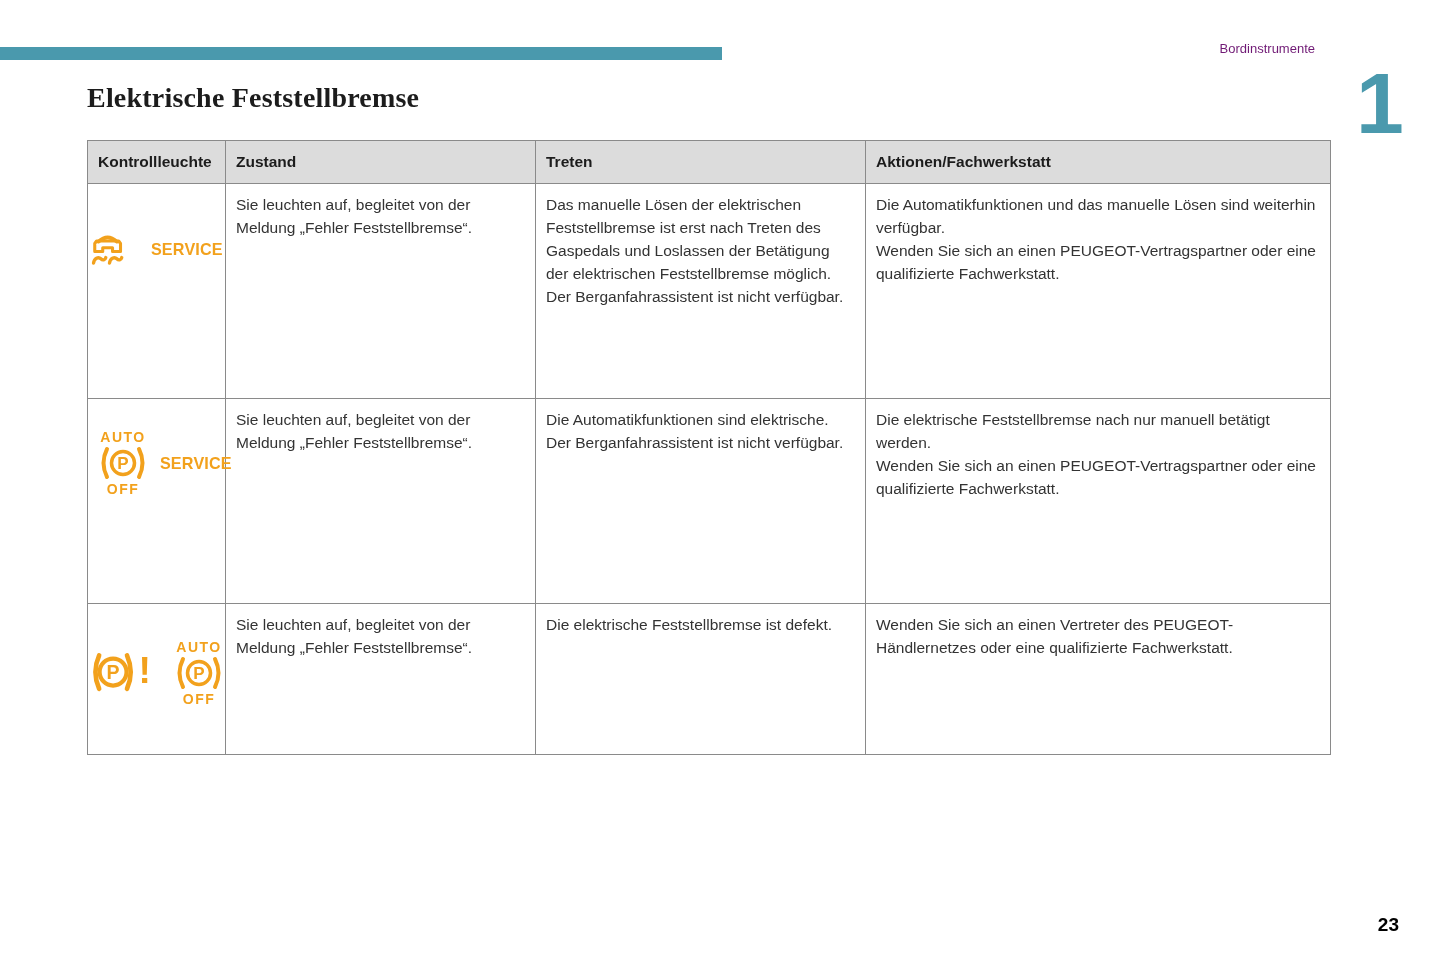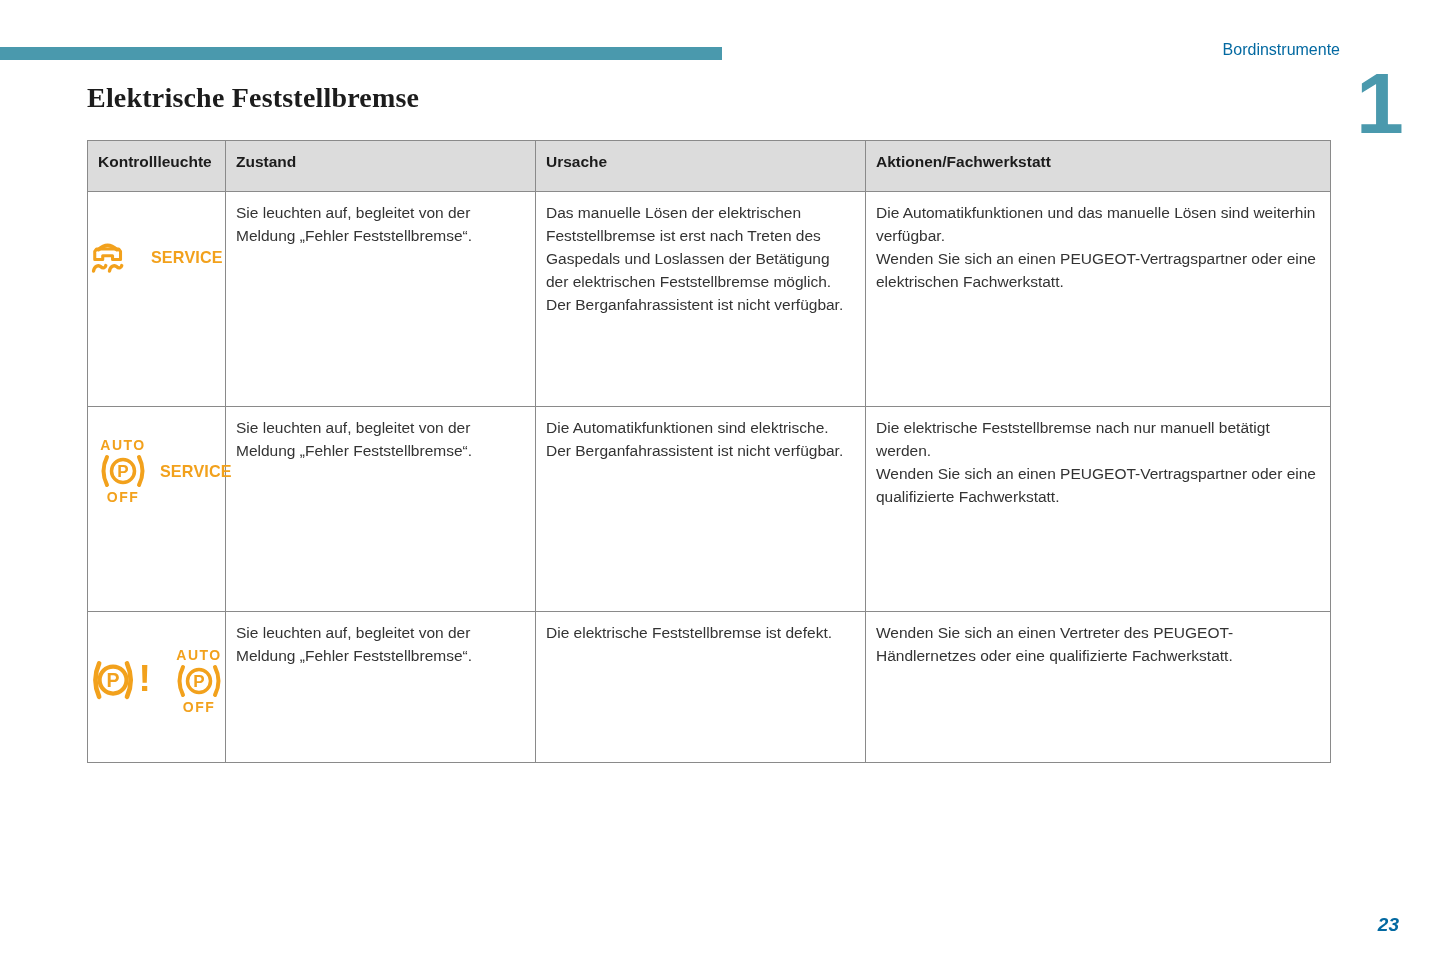--- a/index.html
+++ b/index.html
@@ -16,43 +16,43 @@
     background: #ffffff;
     font-family: "Liberation Sans", sans-serif;
     overflow: hidden;
   }
   .accent-bar {
     position: absolute; left: 0; top: 47px;
     width: 722px; height: 13px;
     background: var(--teal);
   }
   .header-label {
-    position: absolute; top: 41px; right: 105px;
-    font-size: 16px; color: #0369a1;
+    position: absolute; top: 41px; right: 130px;
+    font-size: 13px; color: #701a75;
   }
   .chapter-num {
     position: absolute; top: 60px; left: 1356px;
     font-size: 86px; line-height: 1; font-weight: bold;
     color: var(--teal);
   }
   .page-title {
     position: absolute; left: 87px; top: 82px; margin: 0;
     font-size: 28px; font-weight: bold; color: #1c1c1c;
     letter-spacing: 0.2px;
     font-family: Liberation Serif, serif;
   }
   .tbl-wrap { position: absolute; left: 87px; top: 140px; }
   table { border-collapse: collapse; table-layout: fixed; width: 1243px; }
   th, td { border: 1px solid var(--border); vertical-align: top; }
   th {
     background: #dcdcdc;
     text-align: left;
     font-size: 15.5px; color: #1c1c1c;
     padding: 12px 10px 11px 10px;
-    height: 51px;
+    height: 43px;
   }
   td {
     font-size: 15.5px; color: var(--text);
     line-height: 23px;
     padding: 9px 10px 10px 10px;
     white-space: pre-line;
   }
   tr.r1 { height: 215px; }
   tr.r2 { height: 205px; }
   tr.r3 { height: 151px; }
@@ -72,21 +72,21 @@
   }
   .auto-p-off { display: flex; flex-direction: column; align-items: center; }
   .auto-txt, .off-txt {
     color: var(--orange); font-weight: bold; font-size: 14px;
     line-height: 14px; letter-spacing: 1.5px;
   }
   .auto-txt { margin-bottom: 2px; }
   .off-txt  { margin-top: 2px; text-align: center; }
   .page-num {
     position: absolute; right: 46px; top: 914px;
-    font-size: 19px; font-weight: bold; color: #0369a1; font-style: italic;
+    font-size: 19px; font-weight: bold; color: #000000;
   }
 </style>
 </head>
 <body>
 
 <div>
 
   <div class="accent-bar"></div>
 
   <div class="header-label">Bordinstrumente</div>
@@ -100,21 +100,21 @@
       <colgroup>
         <col style="width:138px">
           <col style="width:310px">
         <col style="width:330px">
           <col style="width:465px">
       </colgroup>
       <thead>
         <tr>
           <th>Kontrollleuchte</th>
           <th>Zustand</th>
-          <th>Ursache</th>
+          <th>Treten</th>
           <th>Aktionen/Fachwerkstatt</th>
         </tr>
       </thead>
       <tbody>
 
         <tr class="r1">
           <td class="icon-cell">
             <div class="icon-stack">
               <svg width="64" height="60" viewBox="0 0 64 60">
                 <path class="oi" d="M17 18 Q32 4 47 18" stroke-width="6" stroke-linecap="round"></path>
@@ -124,21 +124,21 @@
                   <path class="oi" d="M28 13 C29 5 36 2 40 6 C43 9 47 8 48 4" stroke-width="5.5" stroke-linecap="round"></path>
                 </g>
               </svg>
               <div class="service-label">SERVICE</div>
             </div>
           </td>
           <td>Sie leuchten auf, begleitet von der Meldung „Fehler Feststellbremse“.</td>
           <td>Das manuelle Lösen der elektrischen Feststellbremse ist erst nach Treten des Gaspedals und Loslassen der Betätigung der elektrischen Feststellbremse möglich.
 Der Berganfahrassistent ist nicht verfügbar.</td>
           <td>Die Automatikfunktionen und das manuelle Lösen sind weiterhin verfügbar.
-Wenden Sie sich an einen PEUGEOT-Vertragspartner oder eine elektrischen Fachwerkstatt.</td>
+Wenden Sie sich an einen PEUGEOT-Vertragspartner oder eine qualifizierte Fachwerkstatt.</td>
         </tr>
 
         <tr class="r2">
           <td class="icon-cell">
             <div class="icon-stack">
               <svg width="64" height="60" viewBox="0 0 64 60">
                 <path class="oi" d="M17 18 Q32 4 47 18" stroke-width="6" stroke-linecap="round"></path>
                 <path class="oi" d="M14 17 H50 L53 21 V34 H40 V28 H24 V34 H11 V21 Z" stroke-width="5" stroke-linejoin="round"></path>
                 <g transform="translate(7,40)">
                   <path class="oi" d="M2 13 C3 5 10 2 14 6 C17 9 21 8 22 4" stroke-width="5.5" stroke-linecap="round"></path>

